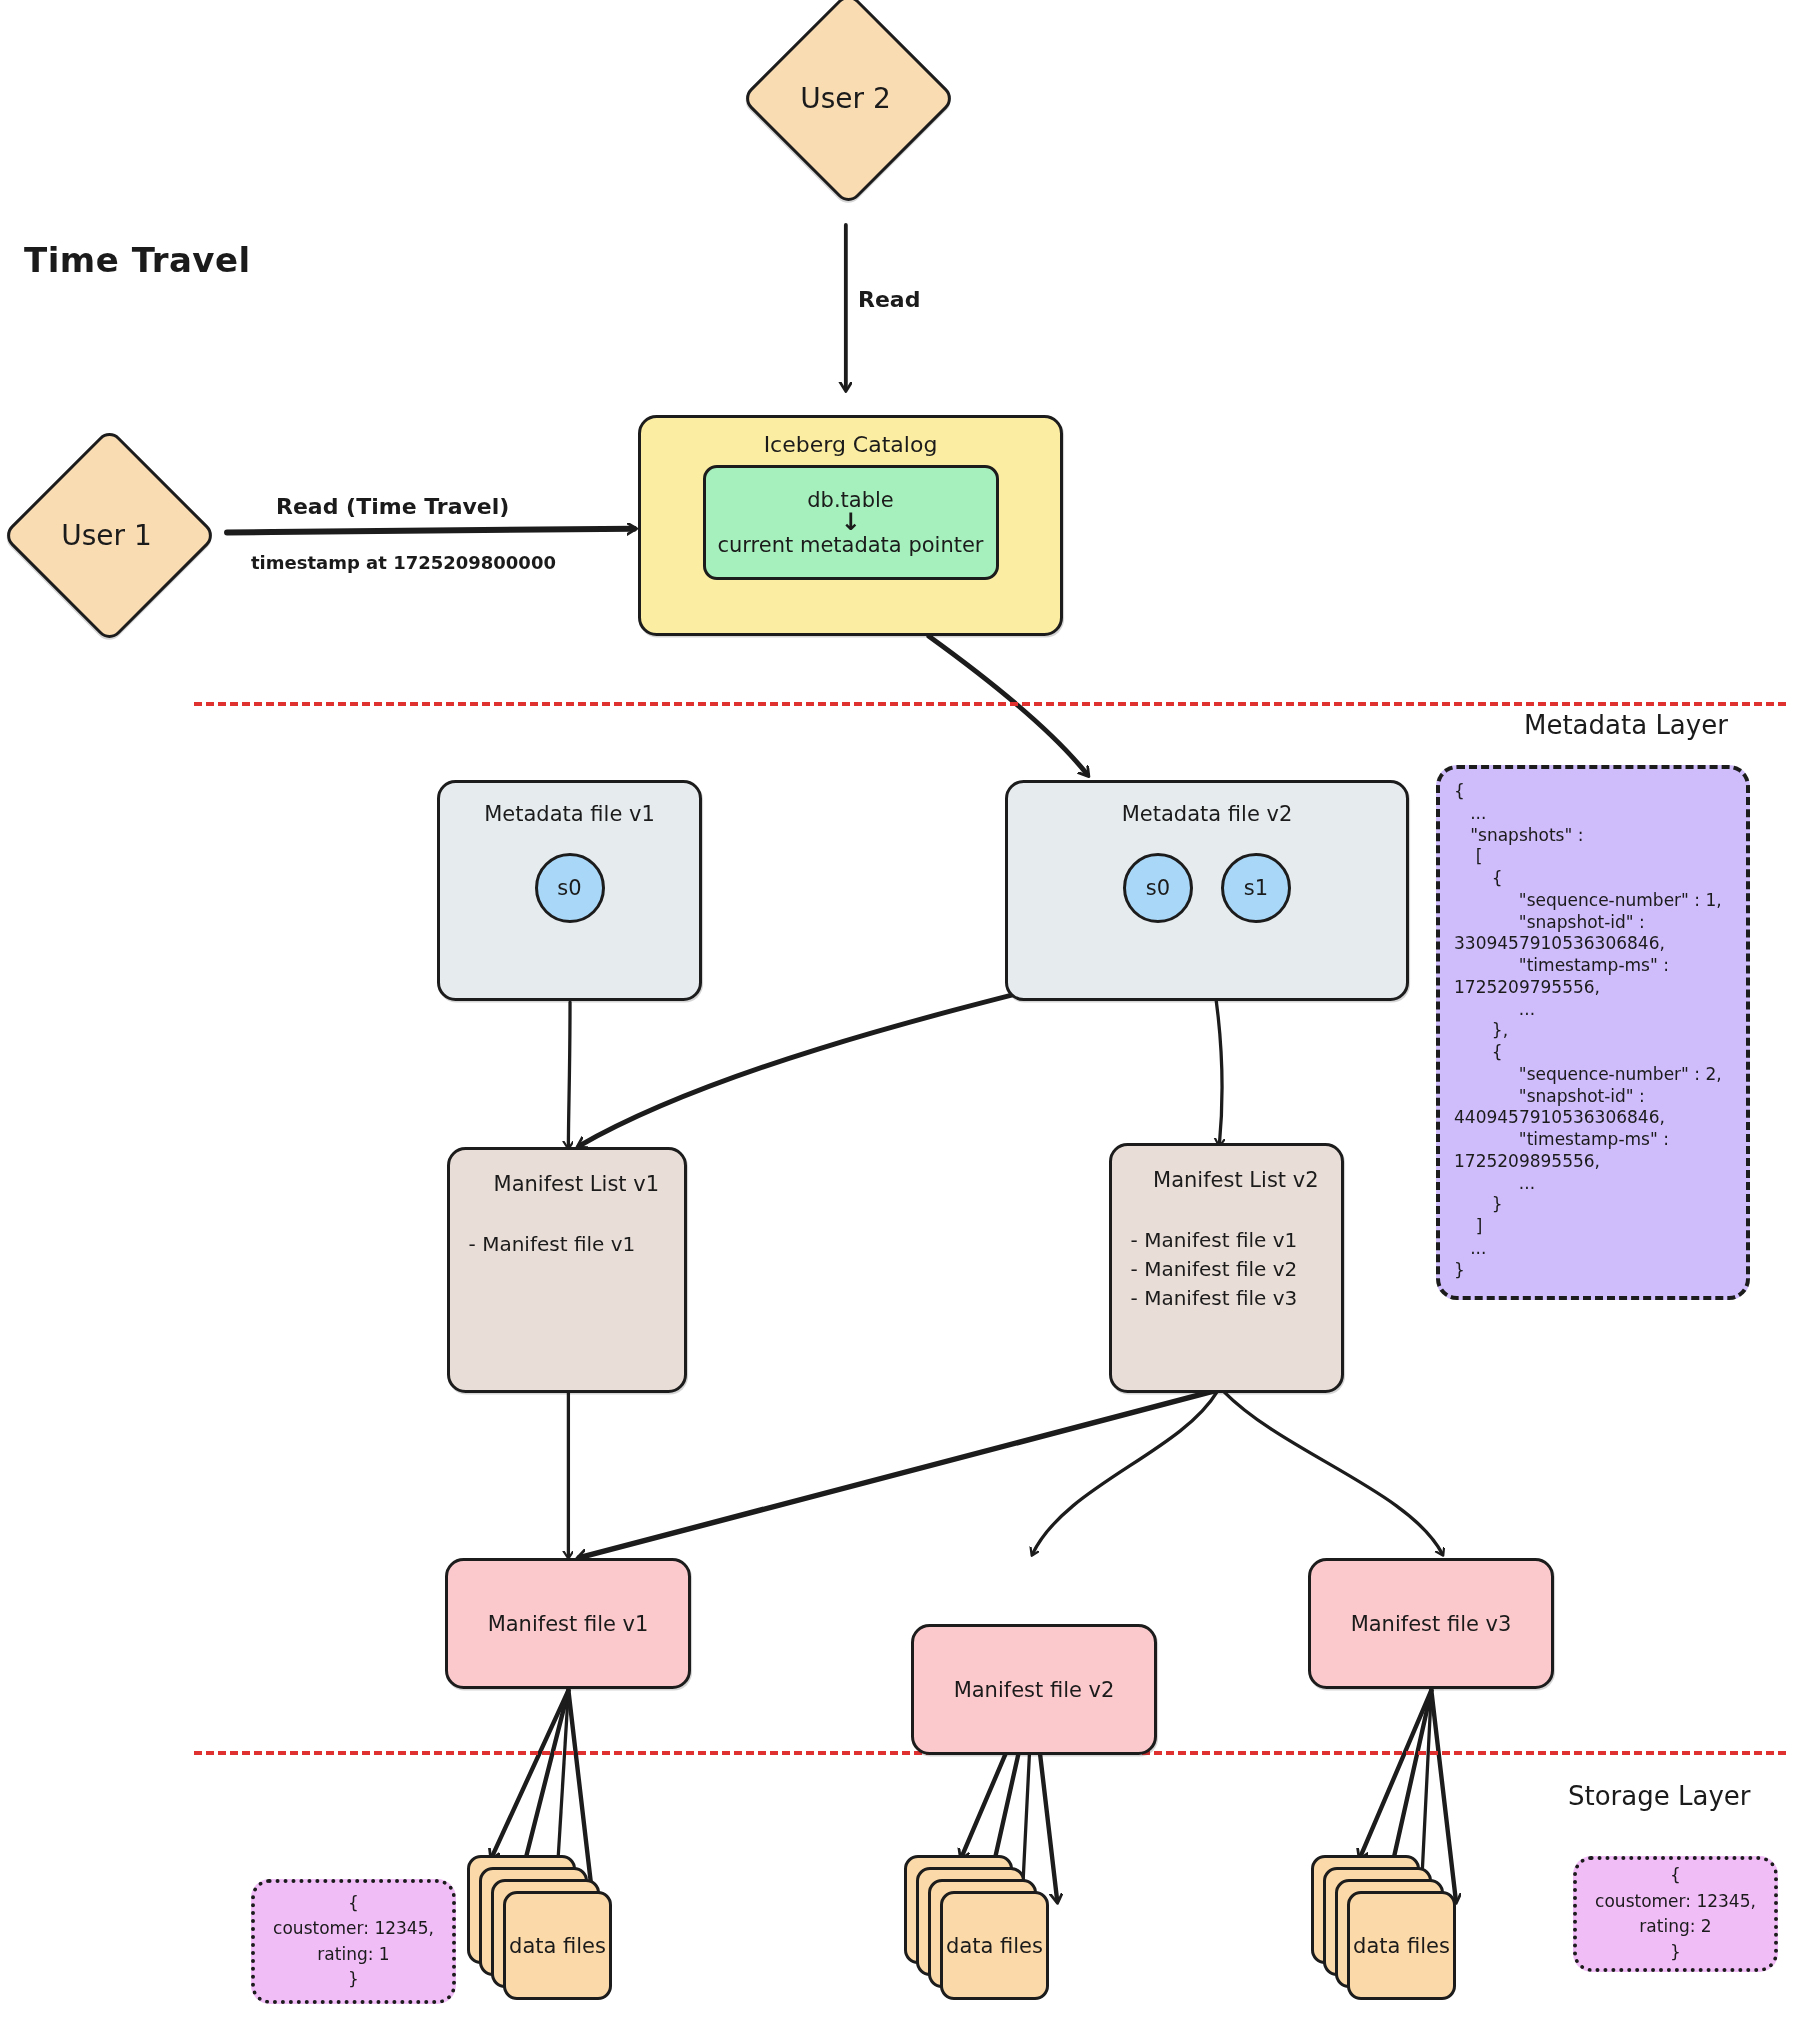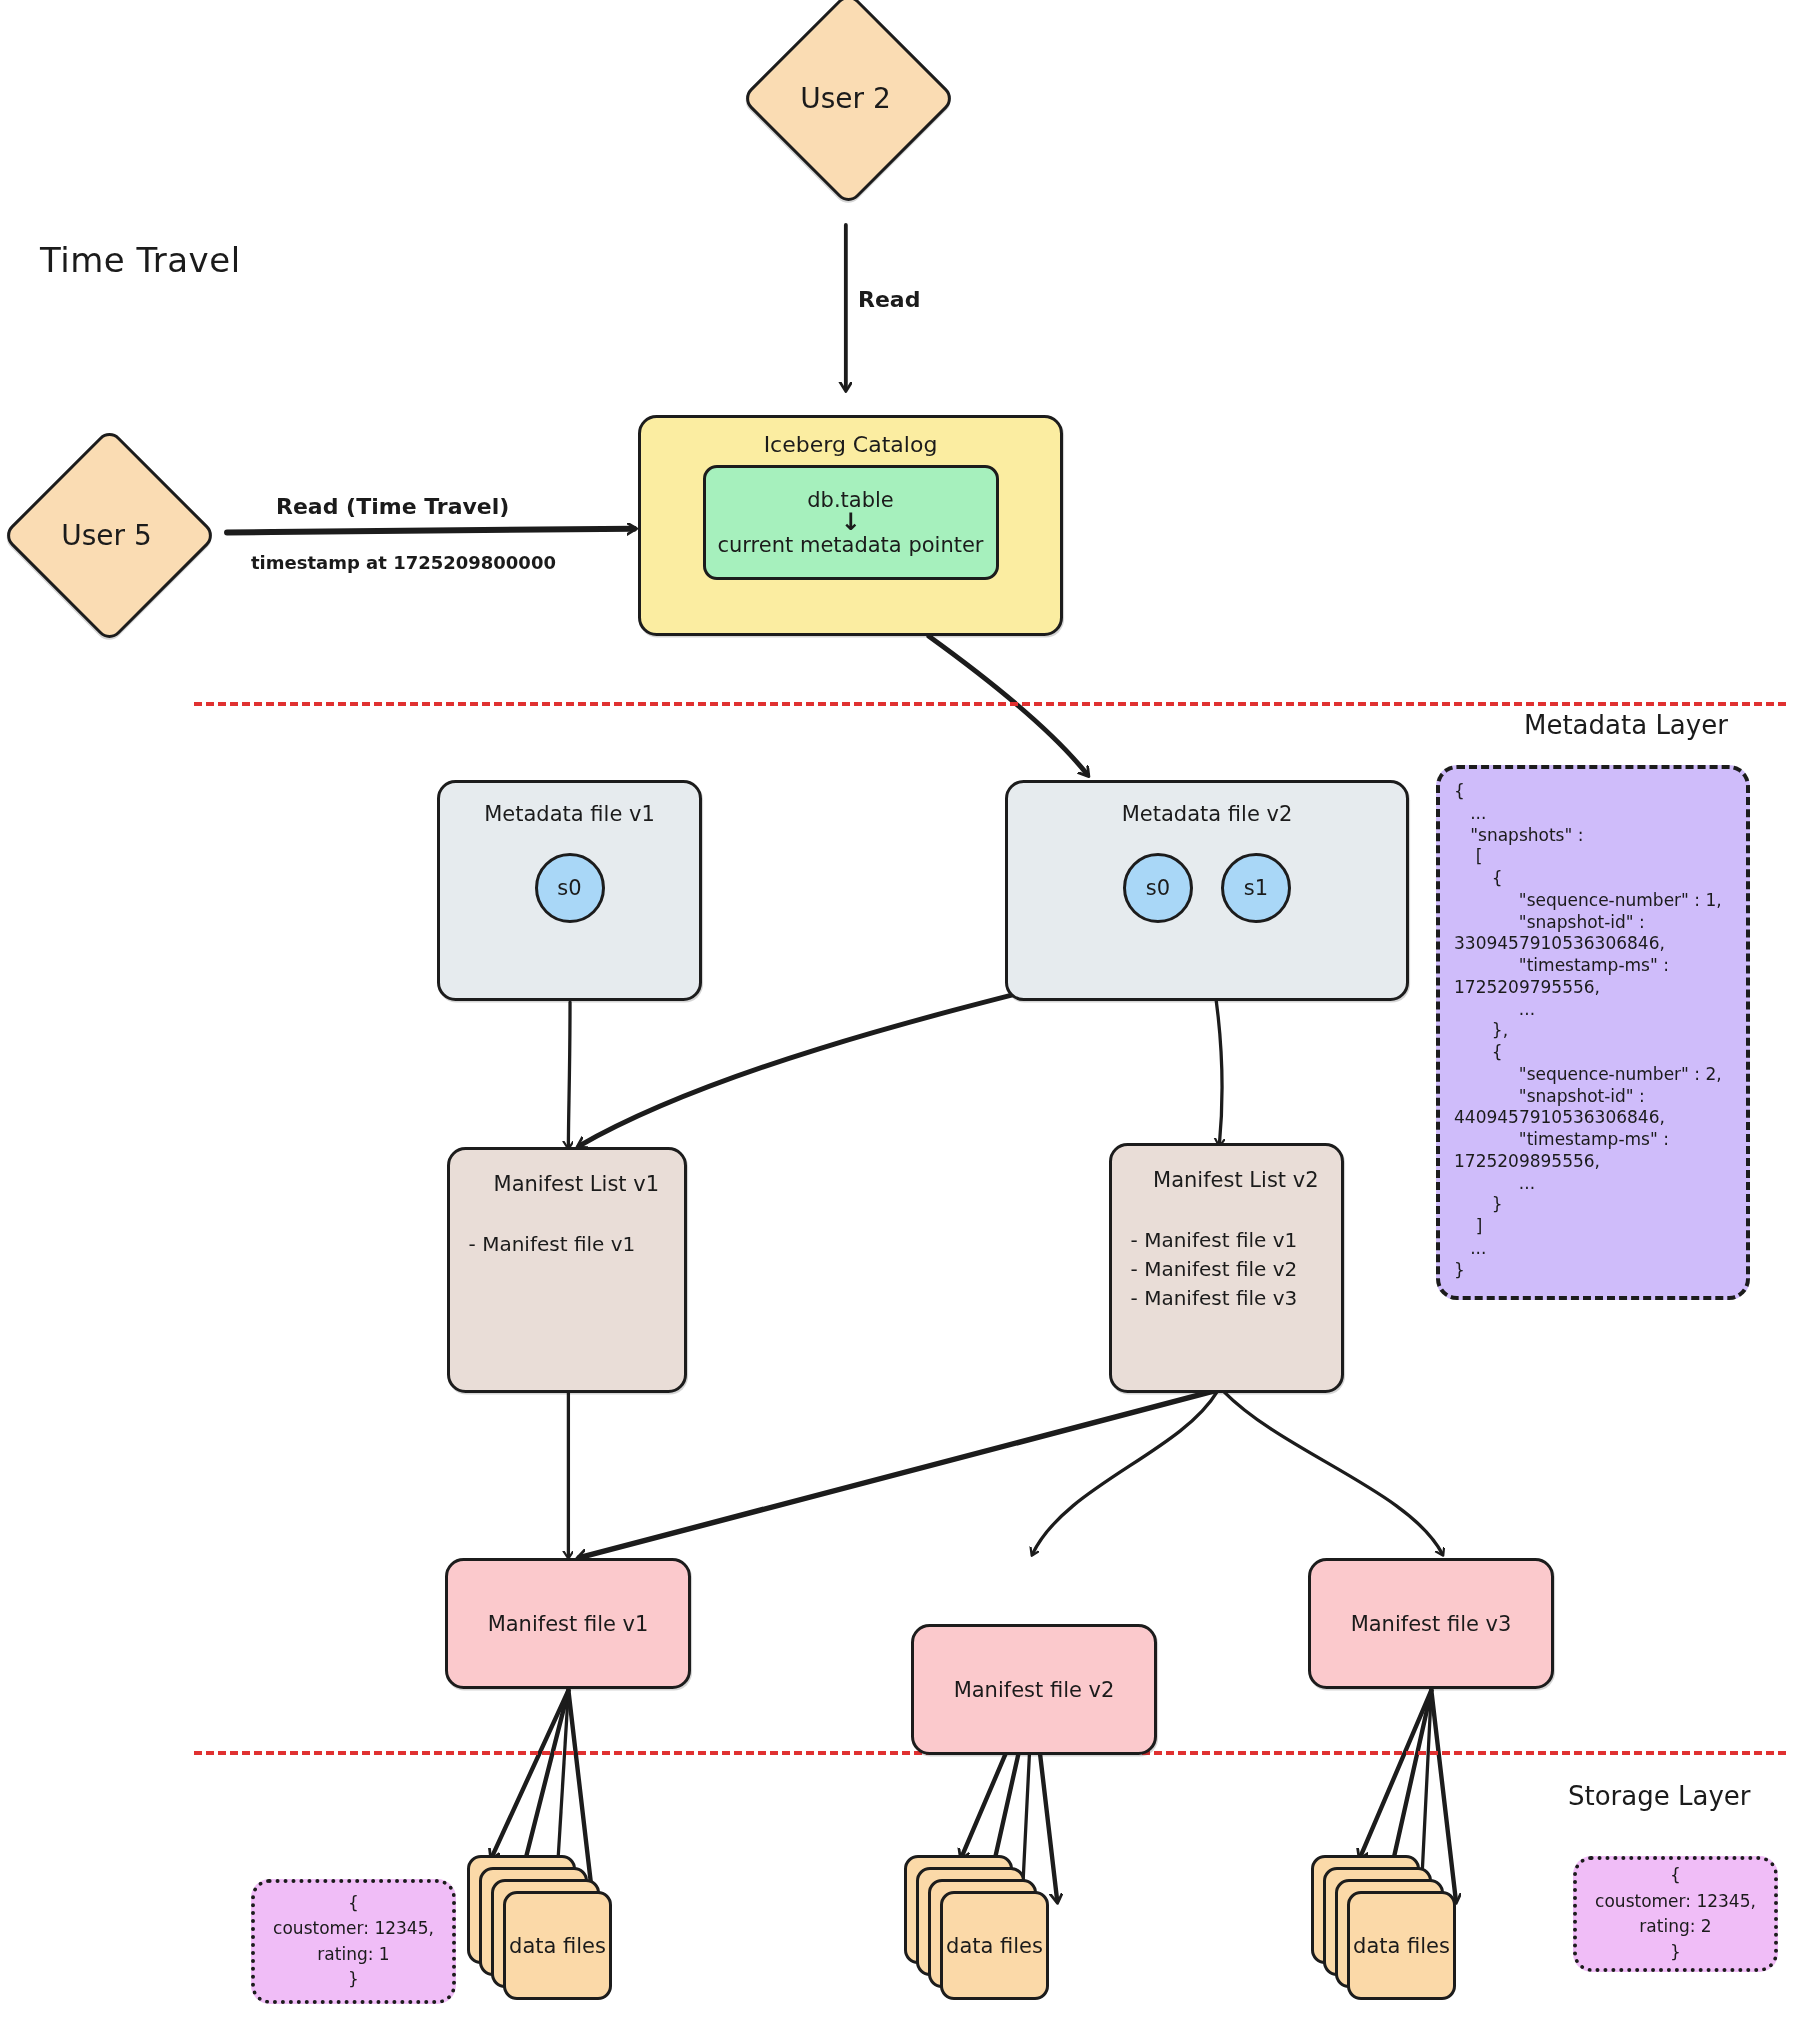--- a/index.html
+++ b/index.html
@@ -240,33 +240,33 @@
       <path d="M1890,3095 L1872,3455" stroke-width="6" marker-end="url(#ah)"></path>
       <path d="M1890,3095 L1935,3480" stroke-width="8" marker-end="url(#ahb)"></path>
 
       <path d="M2620,3095 L2490,3400" stroke-width="8" marker-end="url(#ahb)"></path>
       <path d="M2620,3095 L2545,3430" stroke-width="8" marker-end="url(#ahb)"></path>
       <path d="M2620,3095 L2602,3455" stroke-width="6" marker-end="url(#ah)"></path>
       <path d="M2620,3095 L2665,3480" stroke-width="8" marker-end="url(#ahb)"></path>
     </g>
   </svg>
 
-  <div class="title-free" style="left:40px; top:240px;">Time Travel</div>
+  <div class="title-free" style="left:24px; top:240px;font-weight:bold;">Time Travel</div>
 
   <div class="divider" style="left:194px; top:702px; width:1592px;"></div>
   <div class="divider" style="left:194px; top:1751px; width:1592px;"></div>
 
   <div class="layer-label" style="left:1524px; top:710px;">Metadata Layer</div>
   <div class="layer-label" style="left:1568px; top:1781px;">Storage Layer</div>
 
   <div class="diamond" style="left:772px; top:22px; width:147px; height:147px;"></div>
   <div class="diamond-label" style="left:772px; top:82px; width:147px;">User 2</div>
 
   <div class="diamond" style="left:33px; top:459px; width:147px; height:147px;"></div>
-  <div class="diamond-label" style="left:33px; top:519px; width:147px;">User 5</div>
+  <div class="diamond-label" style="left:33px; top:519px; width:147px;">User 1</div>
 
   <div class="edge-label" style="left:858px; top:287px;">Read</div>
   <div class="edge-label" style="left:276px; top:494px;">Read (Time Travel)</div>
   <div class="edge-label small" style="left:251px; top:552px;">timestamp at 1725209800000</div>
 
   <div class="node box catalog" style="left:638px; top:415px; width:425px; height:221px;">
     <div class="catalog-title">Iceberg Catalog</div>
     <div class="catalog-inner">
       <div class="ln">db.table</div>
       <div class="down-glyph">↓</div>

